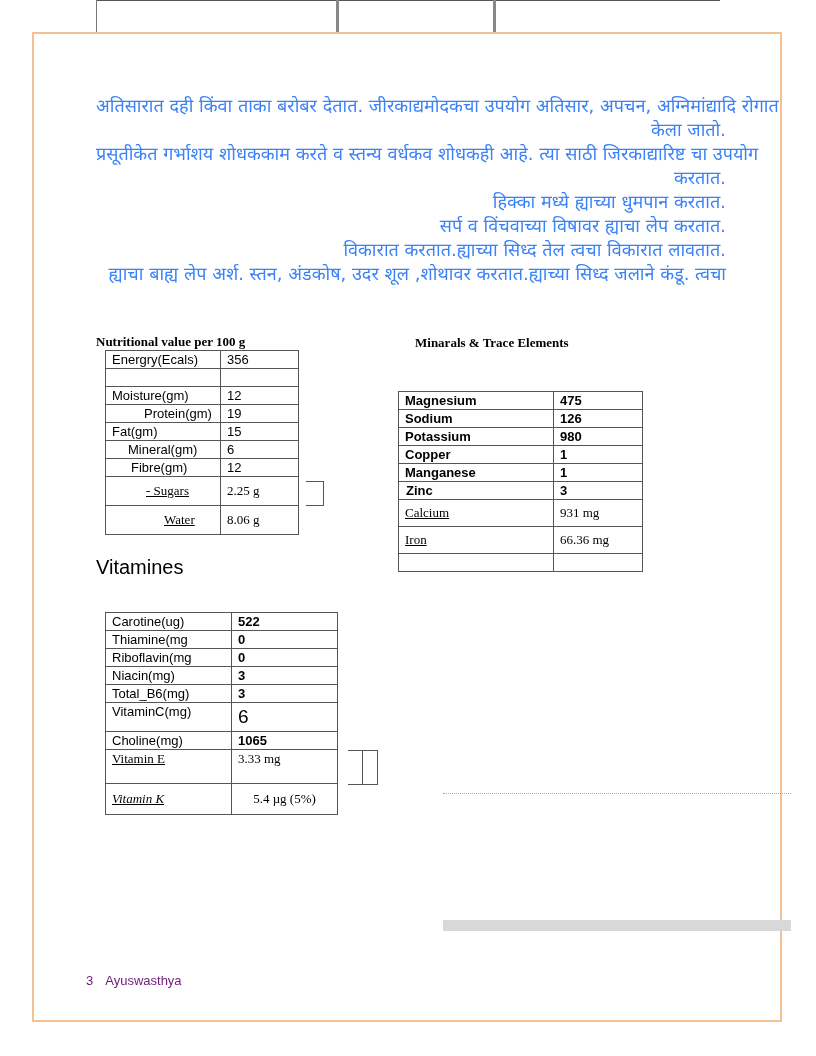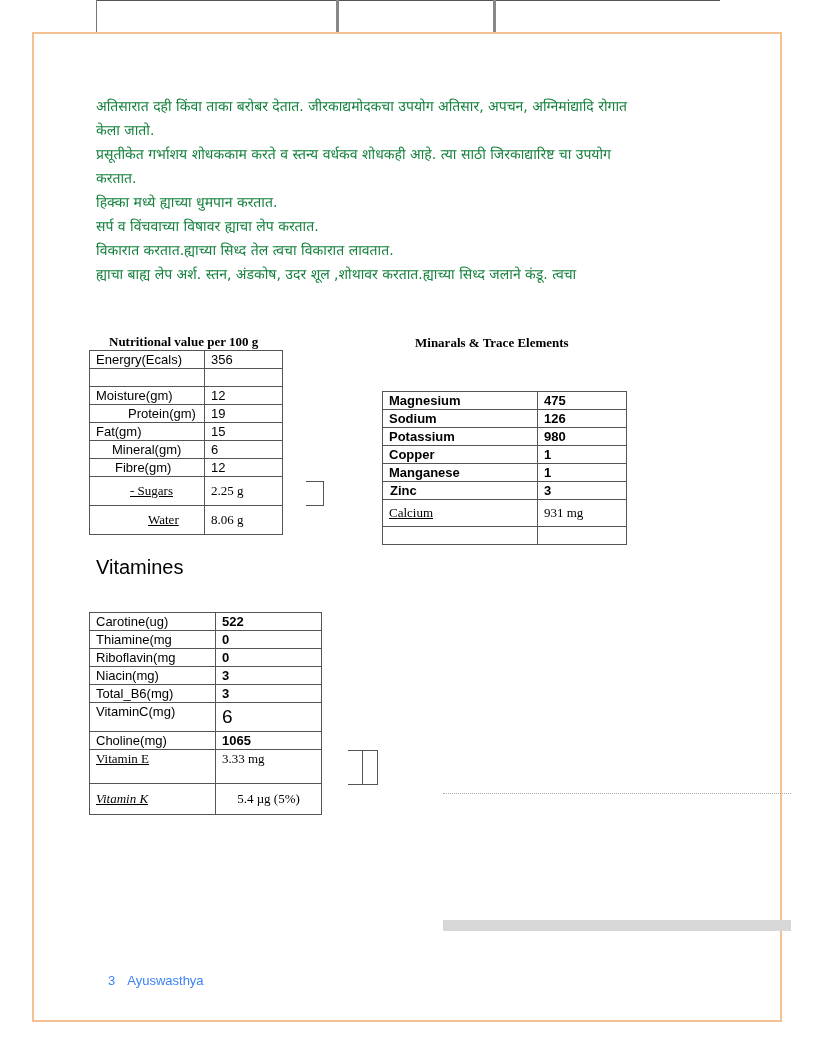--- a/index.html
+++ b/index.html
@@ -11,36 +11,36 @@
     .page-border {
       left: 32px; top: 32px; width: 750px; height: 990px;
       border: 2px solid #f4c193; box-sizing: border-box;
     }
     .top-table { top: 0; height: 32px; border-top: 1px solid #555; }
     .top-cell {
       top: 0; height: 32px; border-left: 1px solid #777; box-sizing: border-box;
     }
     .para {
       left: 96px; width: 630px; font-family: "DejaVu Sans", sans-serif;
-      font-size: 14px; line-height: 24px; color: #15803d;
+      font-size: 18px; line-height: 24px; color: #3b82f6; text-align: right;
     }
     .para div { white-space: nowrap; }
     .caption-serif {
       font-family: "Liberation Serif", serif; font-weight: bold; font-size: 13px;
     }
-    table.grid { border-collapse: collapse; position: absolute; }
+    table.grid { border-collapse: collapse; position: absolute; margin-left: 16px; }
     table.grid td {
       border: 1px solid #555; padding: 0 6px; font-size: 13px; height: 17px;
       line-height: 17px; vertical-align: top; white-space: nowrap;
     }
     .serif { font-family: "Liberation Serif", serif; text-decoration: underline; }
     .serif-plain { font-family: "Liberation Serif", serif; }
     .bold { font-weight: bold; }
     .vitamines-title { left: 96px; top: 556px; font-size: 20px; }
-    .footer { left: 108px; top: 973px; color: #3b82f6; font-size: 13px; }
+    .footer { left: 86px; top: 973px; color: #701a75; font-size: 13px; }
     .footer span { margin-right: 12px; }
     .dotline { border-top: 1px dotted #aaa; height: 0; }
     .shade-bar { background: #d8d8d8; height: 11px; }
   </style>
 </head>
 <body>
 
 <div class="abs top-table" style="left:96px;width:624px;"></div>
 <div class="abs top-cell" style="left:96px;width:240px;"></div>
 <div class="abs top-cell" style="left:336px;width:157px;border-left:3px solid #888;"></div>
@@ -52,21 +52,21 @@
   <div>अतिसारात दही किंवा ताका बरोबर देतात. जीरकाद्यमोदकचा उपयोग अतिसार, अपचन, अग्निमांद्यादि रोगात</div>
   <div>केला जातो.</div>
   <div>प्रसूतीकेत  गर्भाशय शोधककाम करते व स्तन्य वर्धकव शोधकही आहे. त्या साठी जिरकाद्यारिष्ट चा उपयोग</div>
   <div>करतात.</div>
   <div>हिक्का मध्ये ह्याच्या धुमपान करतात.</div>
   <div>सर्प व विंचवाच्या विषावर ह्याचा लेप करतात.</div>
   <div>विकारात करतात.ह्याच्या सिध्द तेल त्वचा विकारात लावतात.</div>
   <div>ह्याचा बाह्य लेप अर्श. स्तन, अंडकोष, उदर शूल ,शोथावर करतात.ह्याच्या सिध्द जलाने कंडू. त्वचा</div>
 </div>
 
-<div class="abs caption-serif" style="left:109px;top:334px;">Nutritional value per 100 g</div>
+<div class="abs caption-serif" style="left:96px;top:334px;">Nutritional value per 100 g</div>
 <table class="grid" style="left:89px;top:350px;">
   <colgroup>
       <col style="width:115px">
       <col style="width:78px">
     </colgroup>
   <tbody>
       <tr>
         <td>Energry(Ecals)</td>
         <td>356</td>
       </tr>
@@ -135,20 +135,24 @@
       </tr>
   <tr>
         <td class="bold" style="padding-left:7px;">Zinc</td>
         <td class="bold">3</td>
       </tr>
   <tr>
         <td class="serif" style="height:23px;line-height:26px;">Calcium</td>
         <td class="serif-plain" style="height:23px;line-height:26px;">931 mg</td>
       </tr>
   <tr>
+        <td class="serif" style="height:23px;line-height:26px;">Iron</td>
+        <td class="serif-plain" style="height:23px;line-height:26px;">66.36 mg</td>
+      </tr>
+  <tr>
         <td></td>
         <td></td>
       </tr>
 </tbody>
   </table>
 
 <div class="abs vitamines-title">Vitamines</div>
 <table class="grid" style="left:89px;top:612px;">
   <colgroup>
       <col style="width:126px">

